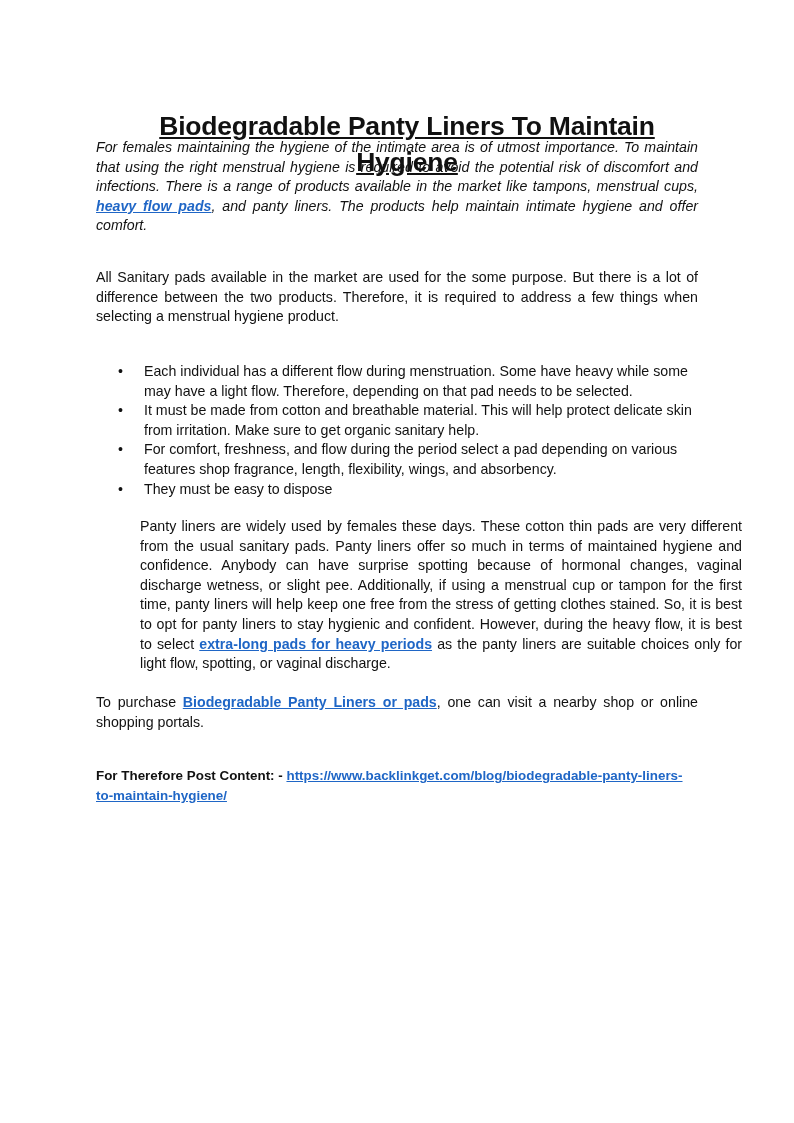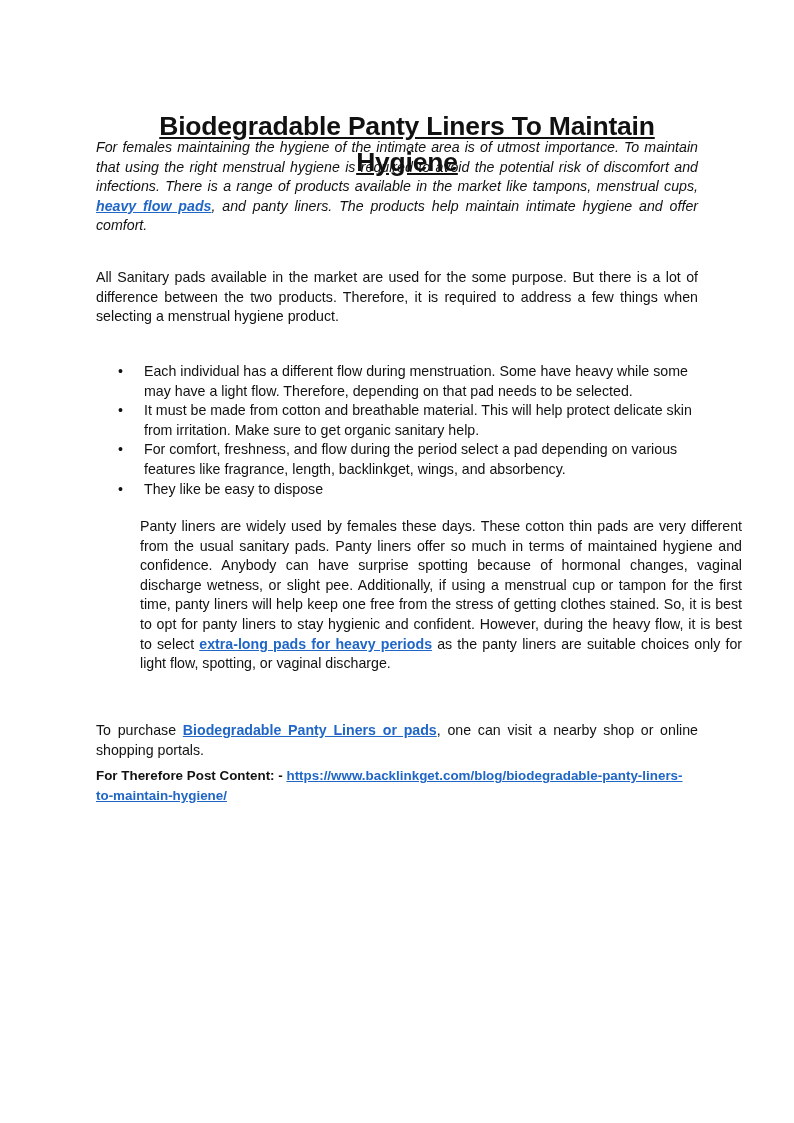--- a/index.html
+++ b/index.html
@@ -9,40 +9,40 @@
   h1 { position: absolute; left: 0; top: 98px; width: 602px; margin: 10px; text-align: center;
        font-size: 26.5px; font-weight: bold; text-decoration: underline; letter-spacing: -0.2px;
        line-height: 36px; }
   p, li { font-size: 14.2px; line-height: 19.6px; margin: 0; text-align: justify; }
   .p1 { position: absolute; top: 138px; width: 602px; font-style: italic; }
   .p2 { position: absolute; top: 268px; width: 602px; }
   ul.bullets { position: absolute; top: 362px; left: 0; width: 602px; margin: 0; padding: 0; list-style: none; }
   ul.bullets li { position: relative; padding-left: 48px; text-align: left; }
   ul.bullets li .dot { position: absolute; left: 22px; top: 0; }
   .p3 { position: absolute; top: 517px; width: 602px; margin-left: 44px; }
-  .p4 { position: absolute; top: 693px; width: 602px; margin-top: 28px; }
+  .p4 { position: absolute; top: 693px; width: 602px; }
   .p5 { position: absolute; top: 766px; width: 602px; font-size: 13.4px; line-height: 19.6px; text-align: left; }
   a.link { color: #1f66c6; font-weight: bold; text-decoration: underline; }
   .bold { font-weight: bold; }
 </style>
 </head>
 <body style="color: rgb(17, 17, 17);">
 
 <div class="page">
   <h1>Biodegradable Panty Liners To Maintain Hygiene</h1>
 
   <p class="p1"><span>For females maintaining the hygiene of the intimate area is of utmost importance. To maintain that using the right menstrual hygiene is required to avoid the potential risk of discomfort and infections. There is a range of products available in the market like tampons, menstrual cups, </span><a class="link" style="color: rgb(31, 102, 198);">heavy flow pads</a><span>, and panty liners. The products help maintain intimate hygiene and offer comfort.</span></p>
 
   <p class="p2">All Sanitary pads available in the market are used for the some purpose. But there is a lot of difference between the two products. Therefore, it is required to address a few things when selecting a menstrual hygiene product.</p>
 
   <ul class="bullets">
     <li><span class="dot">•</span><span>Each individual has a different flow during menstruation. Some have heavy while some may have a light flow. Therefore, depending on that pad needs to be selected.</span></li>
     <li><span class="dot">•</span><span>It must be made from cotton and breathable material. This will help protect delicate skin from irritation. Make sure to get organic sanitary help.</span></li>
-    <li><span class="dot">•</span><span>For comfort, freshness, and flow during the period select a pad depending on various features like fragrance, length, backlinkget, wings, and absorbency.</span></li>
-    <li><span class="dot">•</span><span>They like be easy to dispose</span></li>
+    <li><span class="dot">•</span><span>For comfort, freshness, and flow during the period select a pad depending on various features shop fragrance, length, flexibility, wings, and absorbency.</span></li>
+    <li><span class="dot">•</span><span>They must be easy to dispose</span></li>
   </ul>
 
   <p class="p3"><span>Panty liners are widely used by females these days. These cotton thin pads are very different from the usual sanitary pads. Panty liners offer so much in terms of maintained hygiene and confidence. Anybody can have surprise spotting because of hormonal changes, vaginal discharge wetness, or slight pee. Additionally, if using a menstrual cup or tampon for the first time, panty liners will help keep one free from the stress of getting clothes stained. So, it is best to opt for panty liners to stay hygienic and confident. However, during the heavy flow, it is best to select </span><a class="link" style="color: rgb(31, 102, 198);">extra-long pads for heavy periods</a><span> as the panty liners are suitable choices only for light flow, spotting, or vaginal discharge.</span></p>
 
   <p class="p4"><span>To purchase </span><a class="link" style="color: rgb(31, 102, 198);">Biodegradable Panty Liners or pads</a><span>, one can visit a nearby shop or online shopping portals.</span></p>
 
   <p class="p5"><span class="bold">For Therefore Post Content: - </span><a class="link" style="color: rgb(31, 102, 198);">https://www.backlinkget.com/blog/biodegradable-panty-liners-to-maintain-hygiene/</a></p>
 </div>
 
 </body></html>

